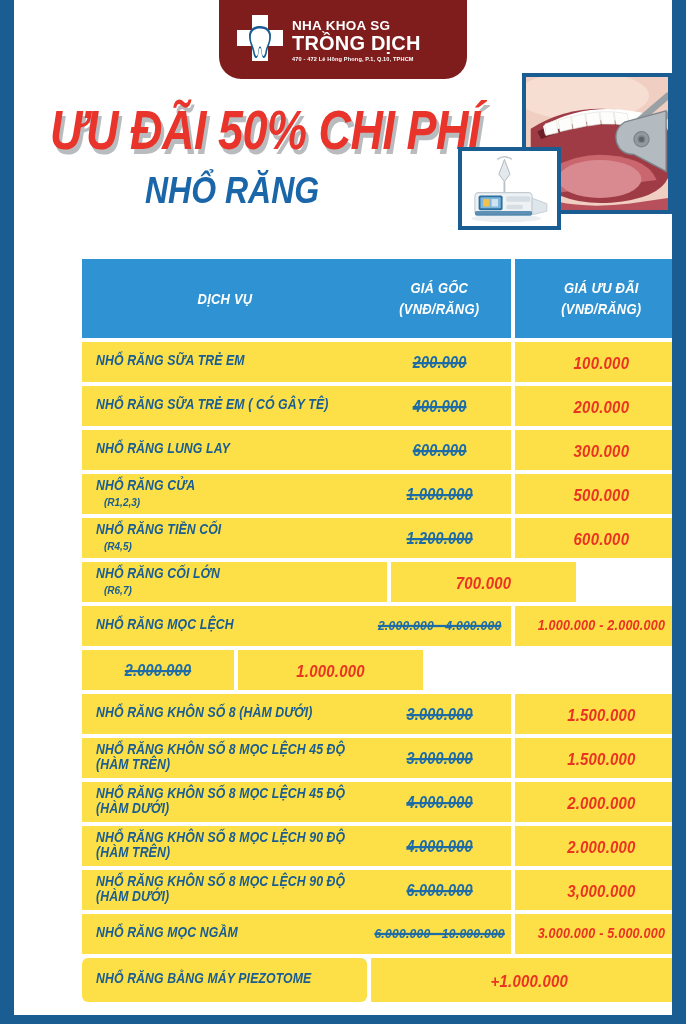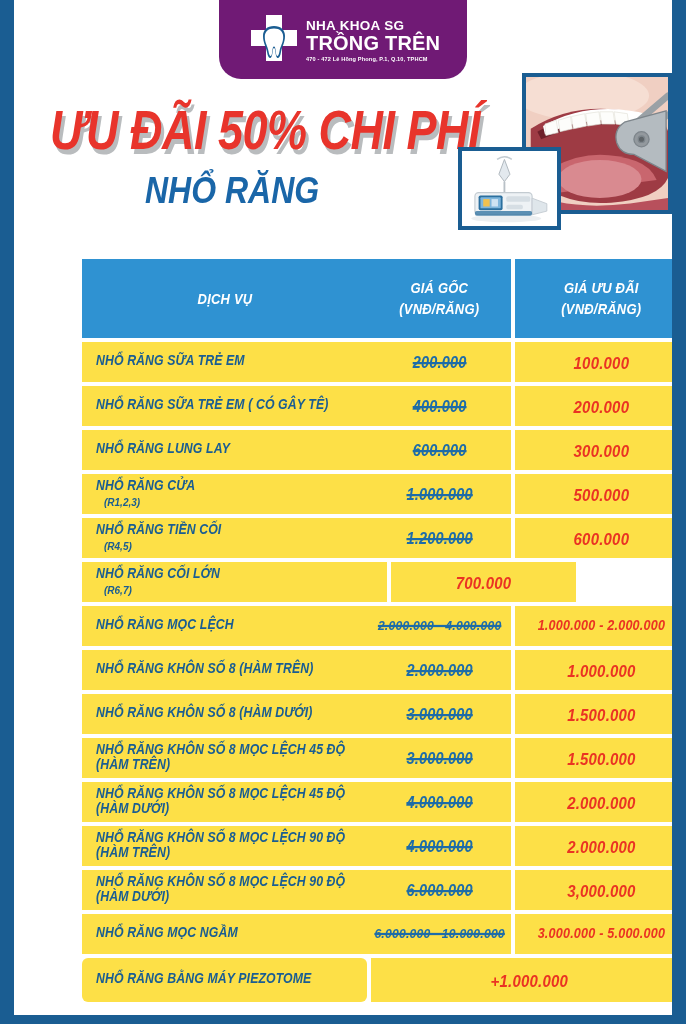--- a/index.html
+++ b/index.html
@@ -24,25 +24,25 @@
   }
 
   
   .logo-banner {
     position: absolute;
     left: 50%;
     transform: translateX(-50%);
     top: 0;
     width: 248px;
     height: 79px;
-    background: #701a75;
+    background: #7f1d1d;
     border-radius: 0 0 22px 22px;
     display: flex;
     align-items: center;
-    padding-left: 28px;
+    padding-left: 14px;
     z-index: 5;
   }
   .logo-mark { width: 54px; height: 54px; flex: 0 0 54px; position: relative; }
   .logo-text { margin-left: 5px; padding-top: 2px; }
   .logo-line1 {
     color: #ffffff;
     font-size: 13.5px;
     font-weight: bold;
     letter-spacing: 0.3px;
     line-height: 1.05;
@@ -199,21 +199,21 @@
   <div class="logo-banner">
     <div class="logo-mark">
       <svg viewBox="0 0 54 54" class="mouth-svg" aria-hidden="true">
         <path d="M19 2 h16 v15 h15 v16 h-15 v15 h-16 v-15 h-15 v-16 h15 z" fill="#ffffff"></path>
         <path d="M27 13 c-7 0 -11 4 -11 10 c0 7 3 10 4 16 c0.6 3.6 1.6 6 3 6 c1.6 0 2.2-2.6 2.6-6 c0.3-2.6 0.6-4 1.4-4 c0.8 0 1.1 1.4 1.4 4 c0.4 3.4 1 6 2.6 6 c1.4 0 2.4-2.4 3-6 c1-6 4-9 4-16 c0-6 -4-10 -11-10 z" fill="#1a5d92"></path>
         <path d="M27 15.5 c-6 0 -9.2 3.2 -9.2 8.5 c0 6 2.8 8.8 3.7 14.2 c0.5 3 1.2 4.8 2.1 4.8 c1 0 1.4-2 1.7-4.8 c0.3-2.7 0.7-4.6 1.7-4.6 c1 0 1.4 1.9 1.7 4.6 c0.3 2.8 0.7 4.8 1.7 4.8 c0.9 0 1.6-1.8 2.1-4.8 c0.9-5.4 3.7-8.2 3.7-14.2 c0-5.3 -3.2-8.5 -9.2-8.5 z" fill="#ffffff"></path>
       </svg>
     </div>
     <div class="logo-text">
       <div class="logo-line1">NHA KHOA SG</div>
-      <div class="logo-line2">TRỒNG TRÊN</div>
+      <div class="logo-line2">TRỒNG DỊCH</div>
       <div class="logo-addr">470 - 472 Lê Hồng Phong, P.1, Q.10, TPHCM</div>
     </div>
   </div>
 
   <div class="title-main">ƯU ĐÃI 50% CHI PHÍ</div>
   <div class="title-sub">NHỔ RĂNG</div>
 
   <div class="photo photo-mouth">
     <svg class="mouth-svg" viewBox="0 0 150 141" preserveAspectRatio="xMidYMid slice" aria-hidden="true">
       <rect width="150" height="141" fill="#f0cfc2"></rect>
@@ -355,23 +355,20 @@
             <div class="svc-name">NHỔ RĂNG MỌC LỆCH</div>
           </div>
           <div class="cell c-orig">
             <div class="price-orig small">2.000.000 - 4.000.000</div>
           </div>
           <div class="cell c-promo">
             <div class="price-promo small">1.000.000 - 2.000.000</div>
           </div>
         </div>
         <div class="row">
-          <div class="cell c-service">
-            <div class="svc-name">NHỔ RĂNG KHÔN SỐ 8 (HÀM TRÊN)</div>
-          </div>
           <div class="cell c-orig">
             <div class="price-orig">2.000.000</div>
           </div>
           <div class="cell c-promo">
             <div class="price-promo">1.000.000</div>
           </div>
         </div>
         <div class="row">
           <div class="cell c-service">
             <div class="svc-name">NHỔ RĂNG KHÔN SỐ 8 (HÀM DƯỚI)</div>

